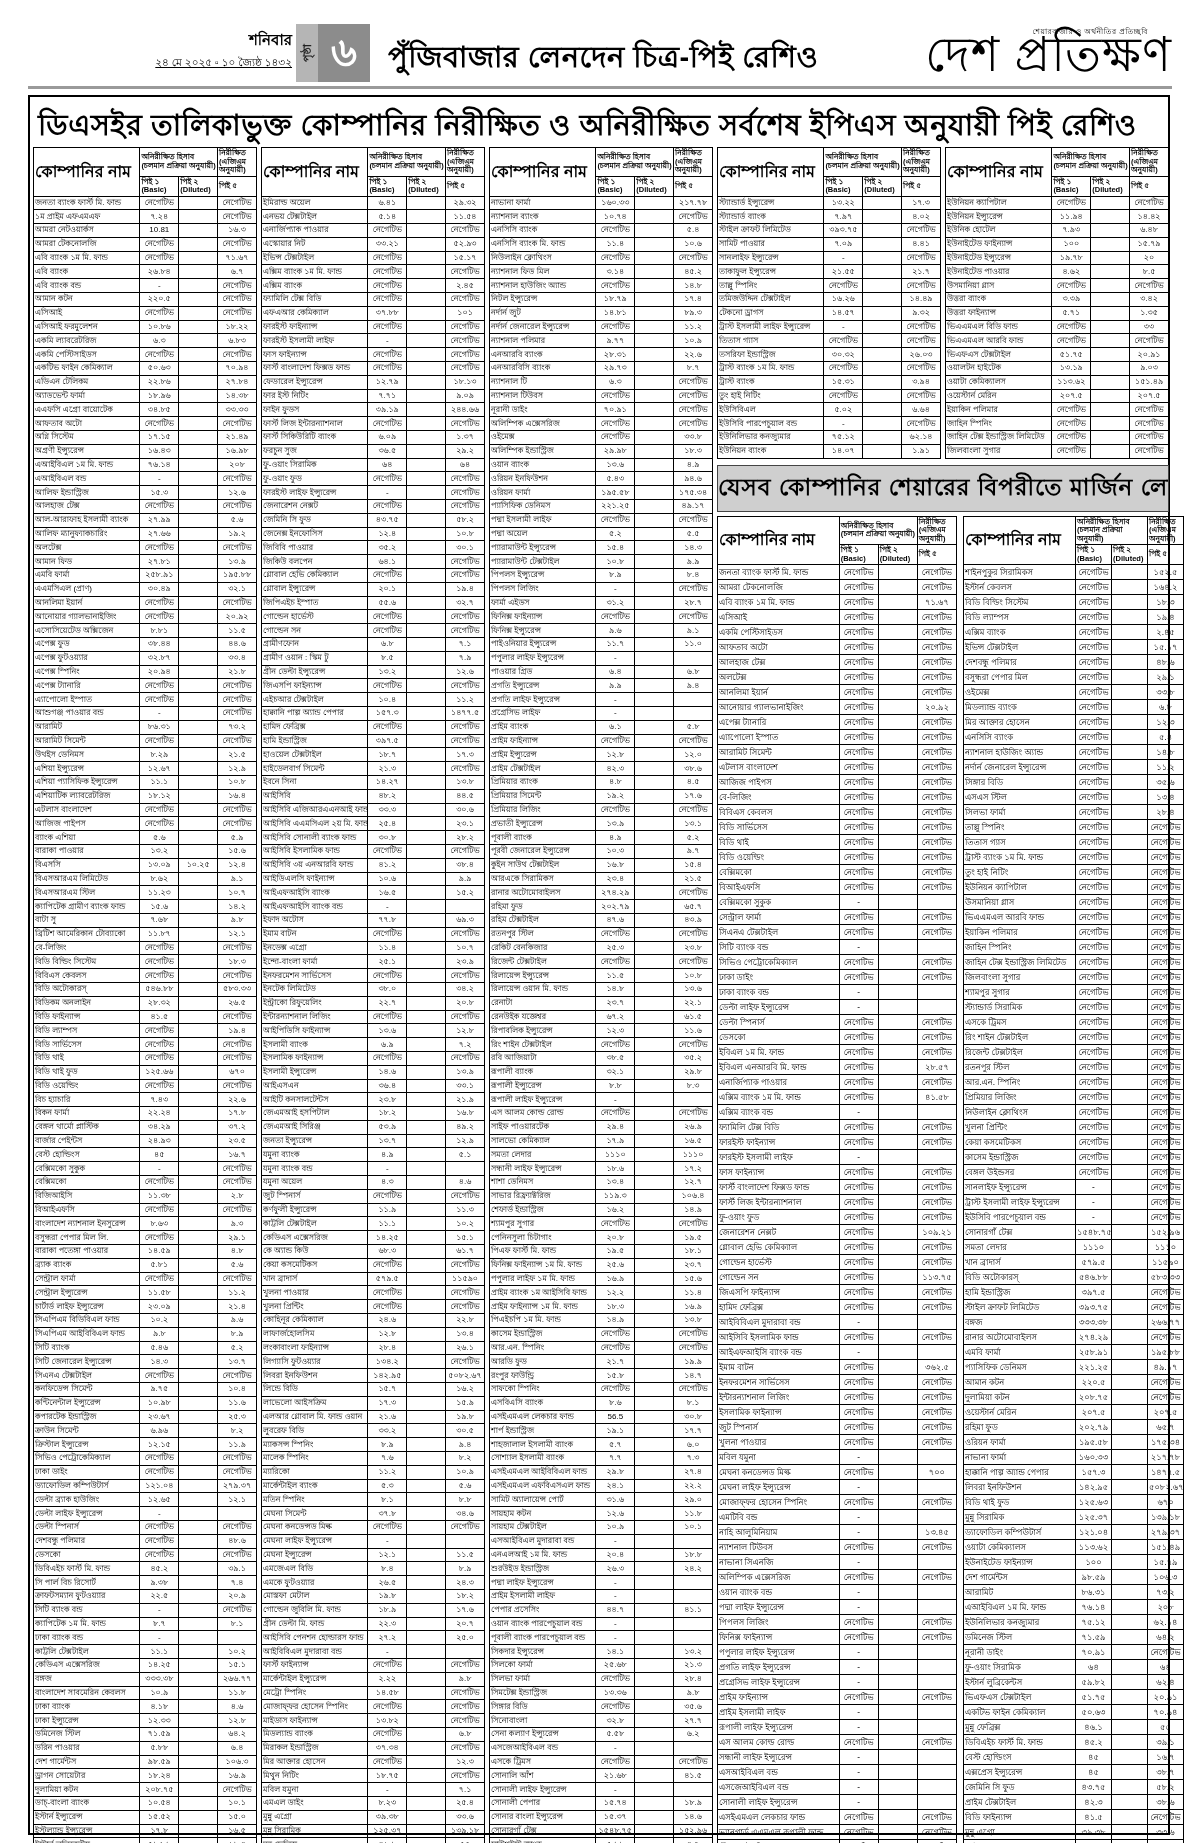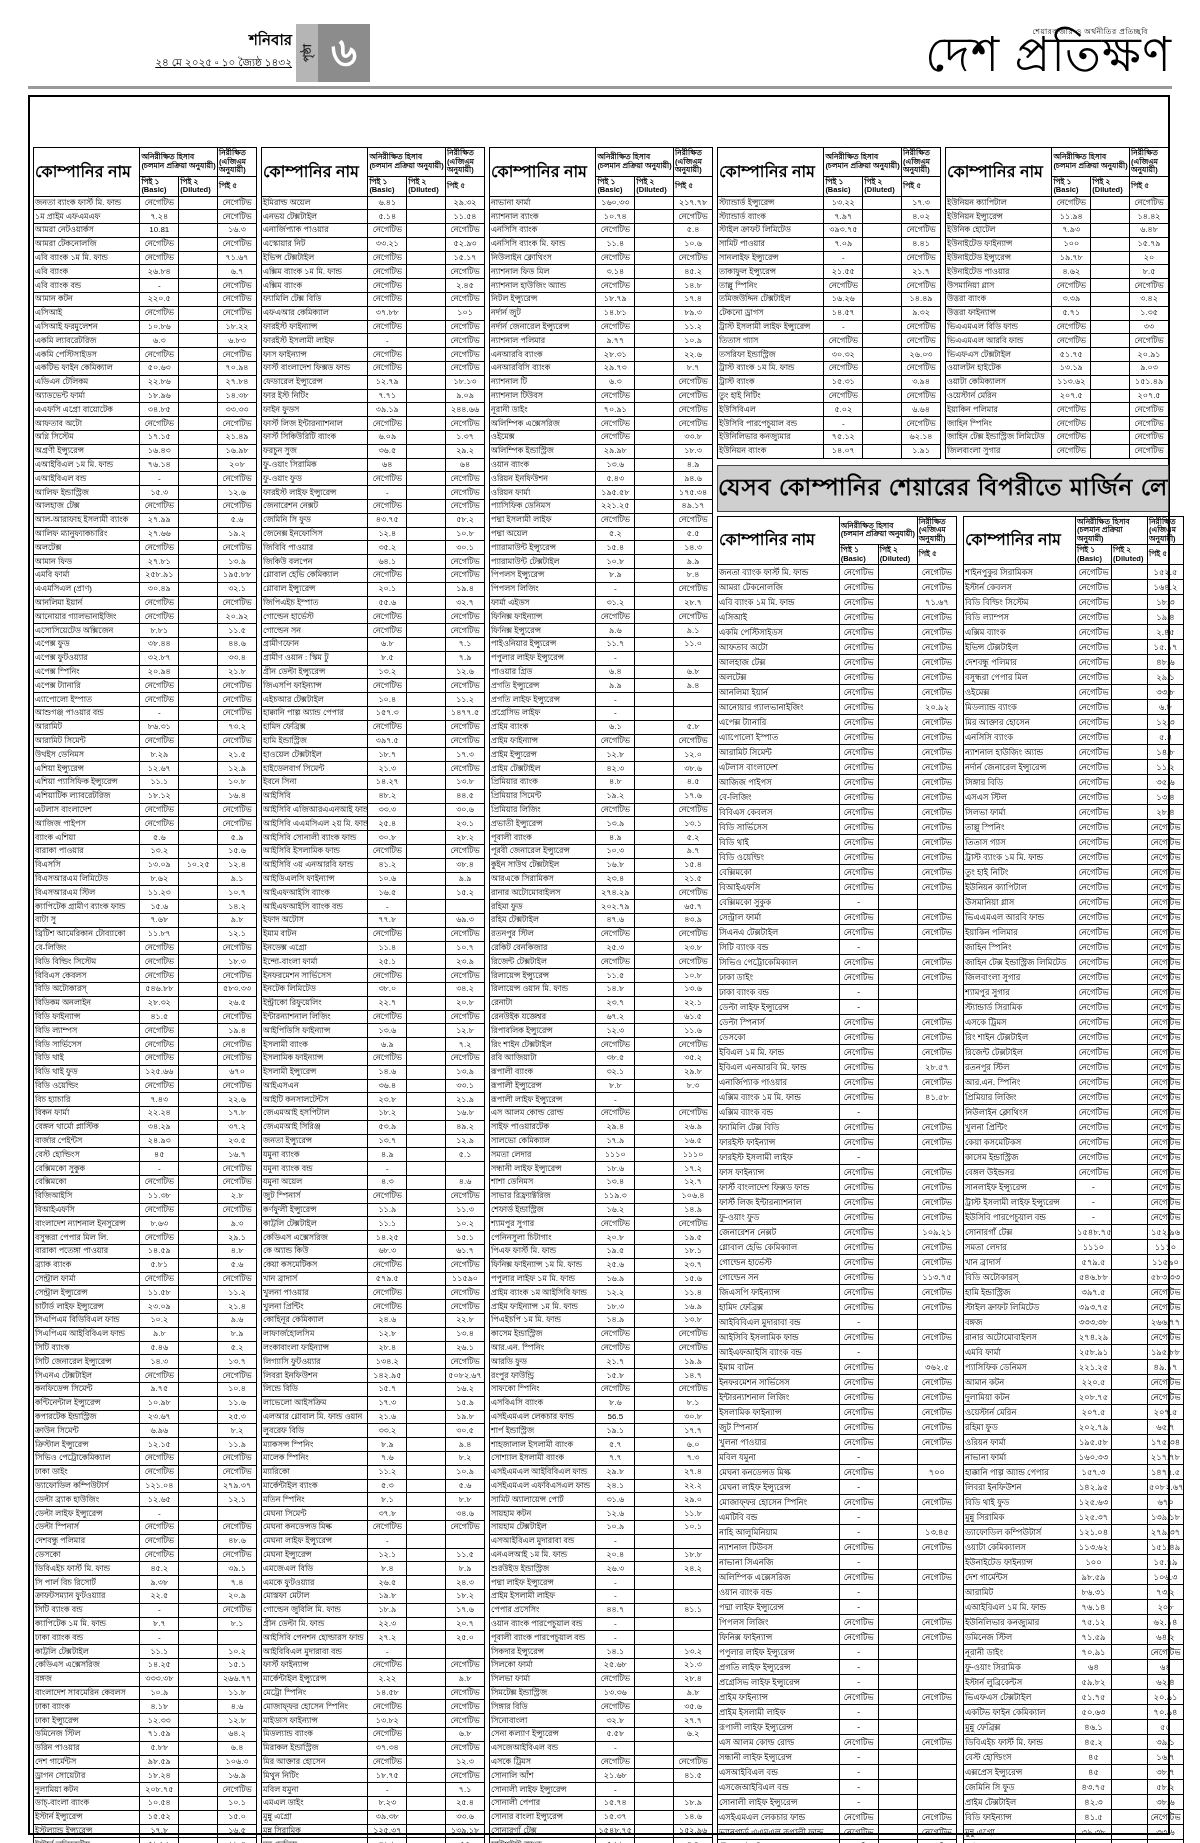--- a/index.html
+++ b/index.html
@@ -55,28 +55,30 @@
 
 <div class="masthead">
   <div class="date-block">
     <div class="day">শনিবার</div>
     <div class="date">২৪ মে ২০২৫ ▫ ১০ জ্যৈষ্ঠ ১৪৩২</div>
   </div>
   <div class="pagebox">
     <div class="plabel">পৃষ্ঠা</div>
     <div class="pnum">৬</div>
   </div>
+  <div class="section-title">পুঁজিবাজার লেনদেন চিত্র-পিই রেশিও</div>
   <div class="logo">
     <div class="tagline">শেয়ারবাজার ও অর্থনীতির প্রতিচ্ছবি</div>
     <div class="lname">দেশ প্রতিক্ষণ</div>
   </div>
 </div>
 <div class="mast-rule"></div>
 
 <div class="content">
+  <div class="headline">ডিএসইর তালিকাভুক্ত কোম্পানির নিরীক্ষিত ও অনিরীক্ষিত সর্বশেষ ইপিএস অনুযায়ী পিই রেশিও</div>
   <div class="cols">
     <div class="col" id="g1">
         <table class="petable">
           <colgroup>
             <col class="c-nm">
             <col class="c-v">
             <col class="c-v">
             <col class="c-v">
           </colgroup>
           <thead>

